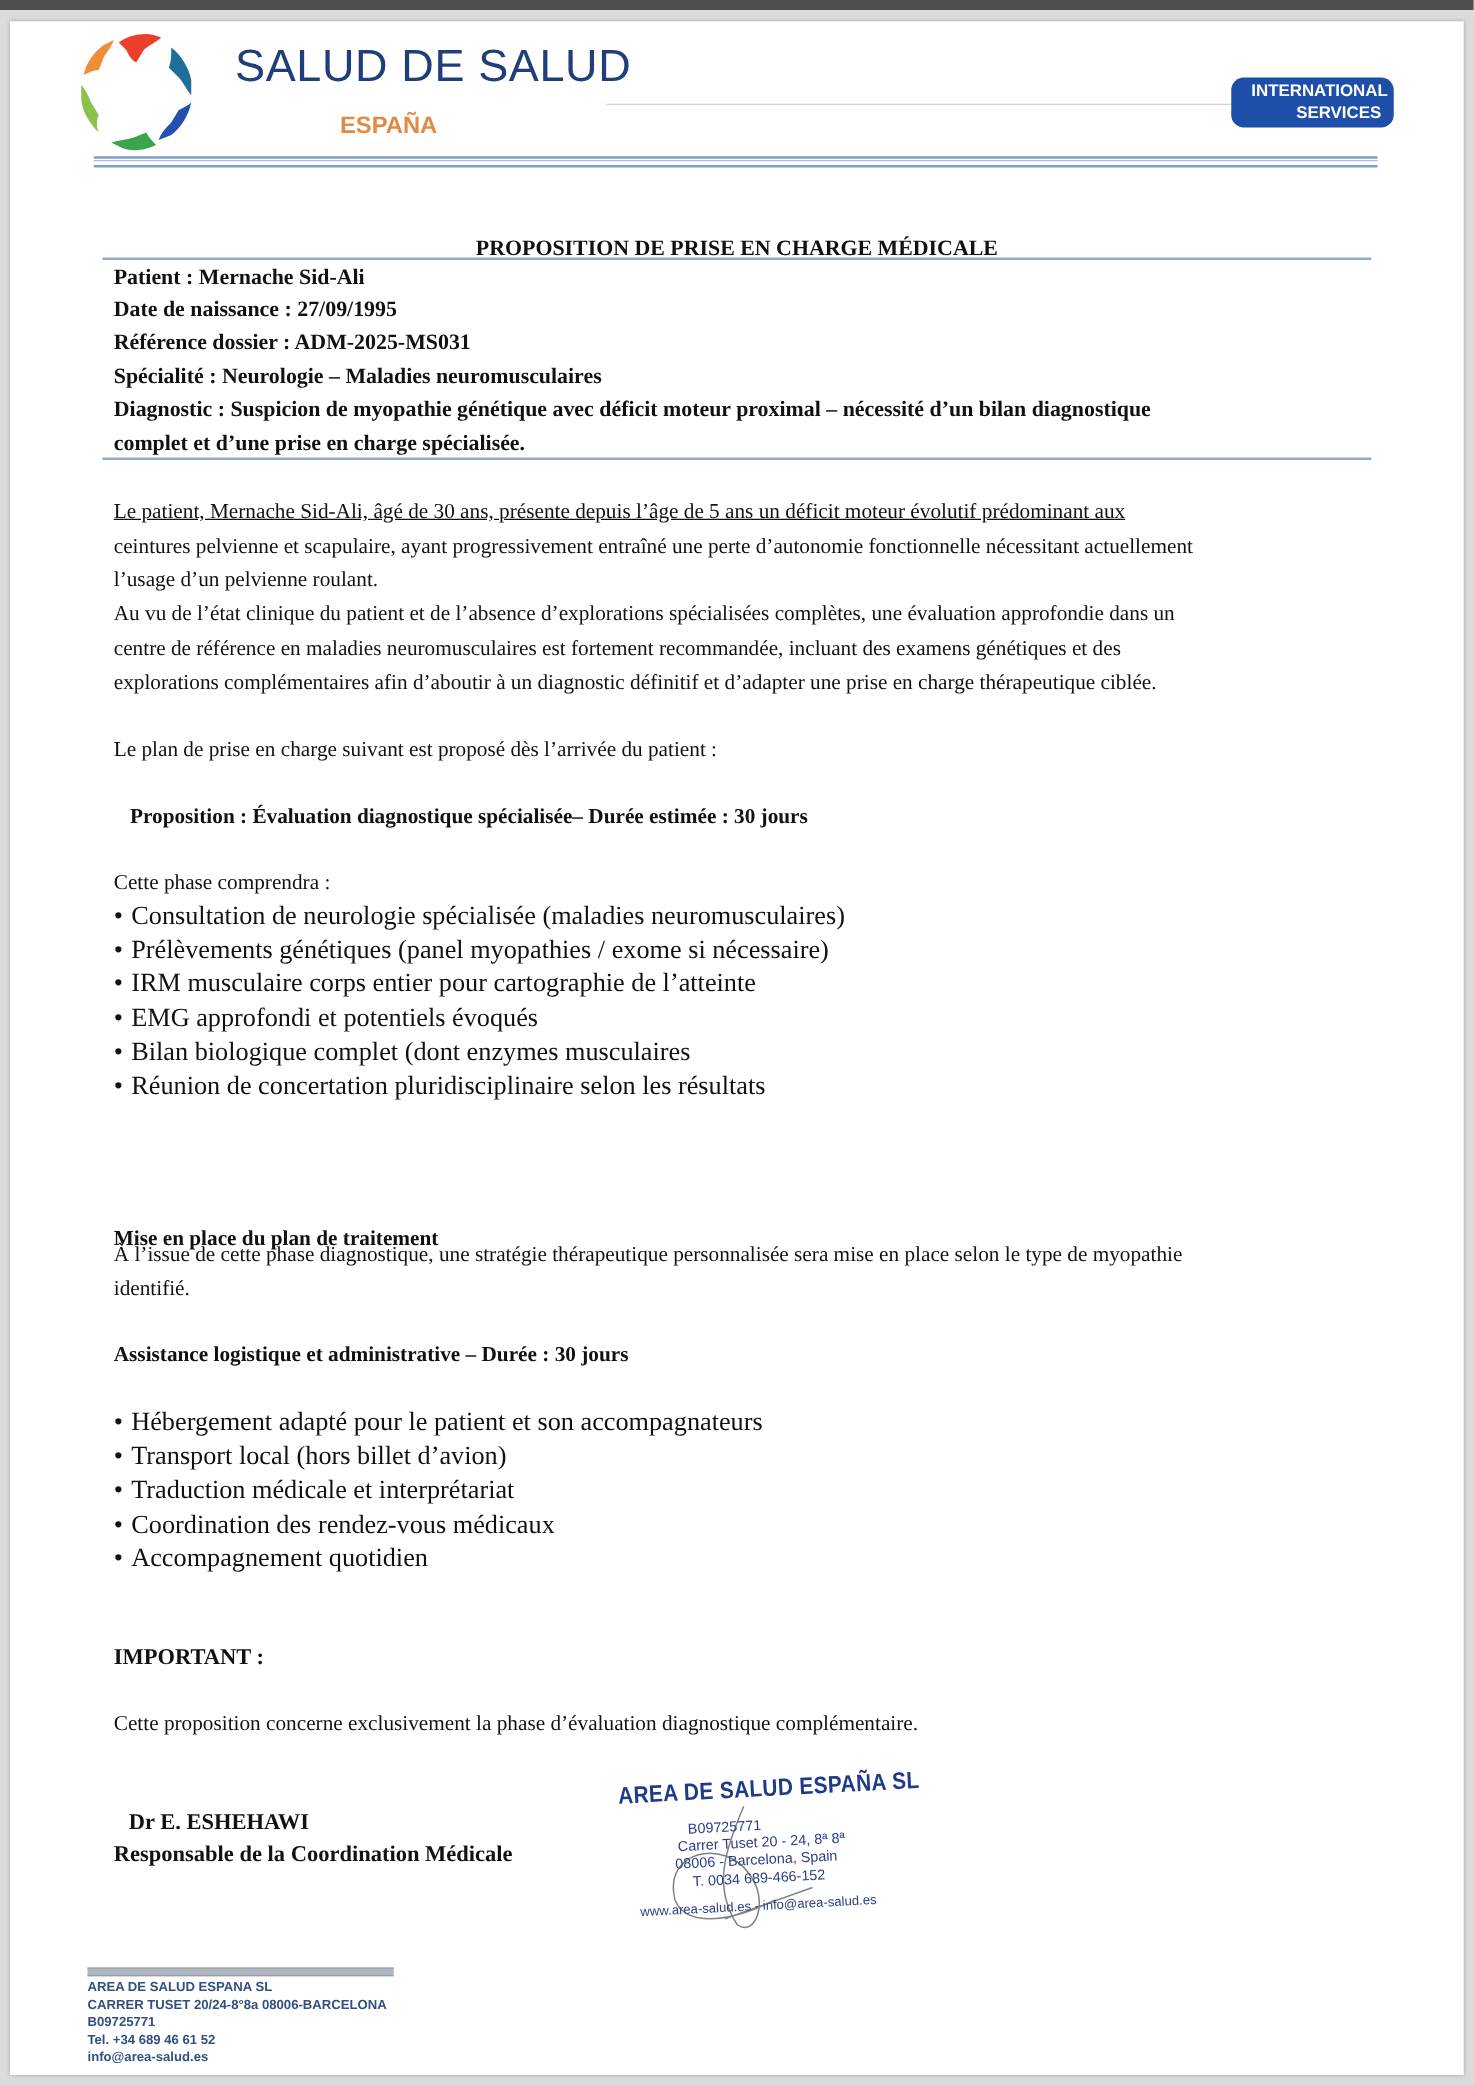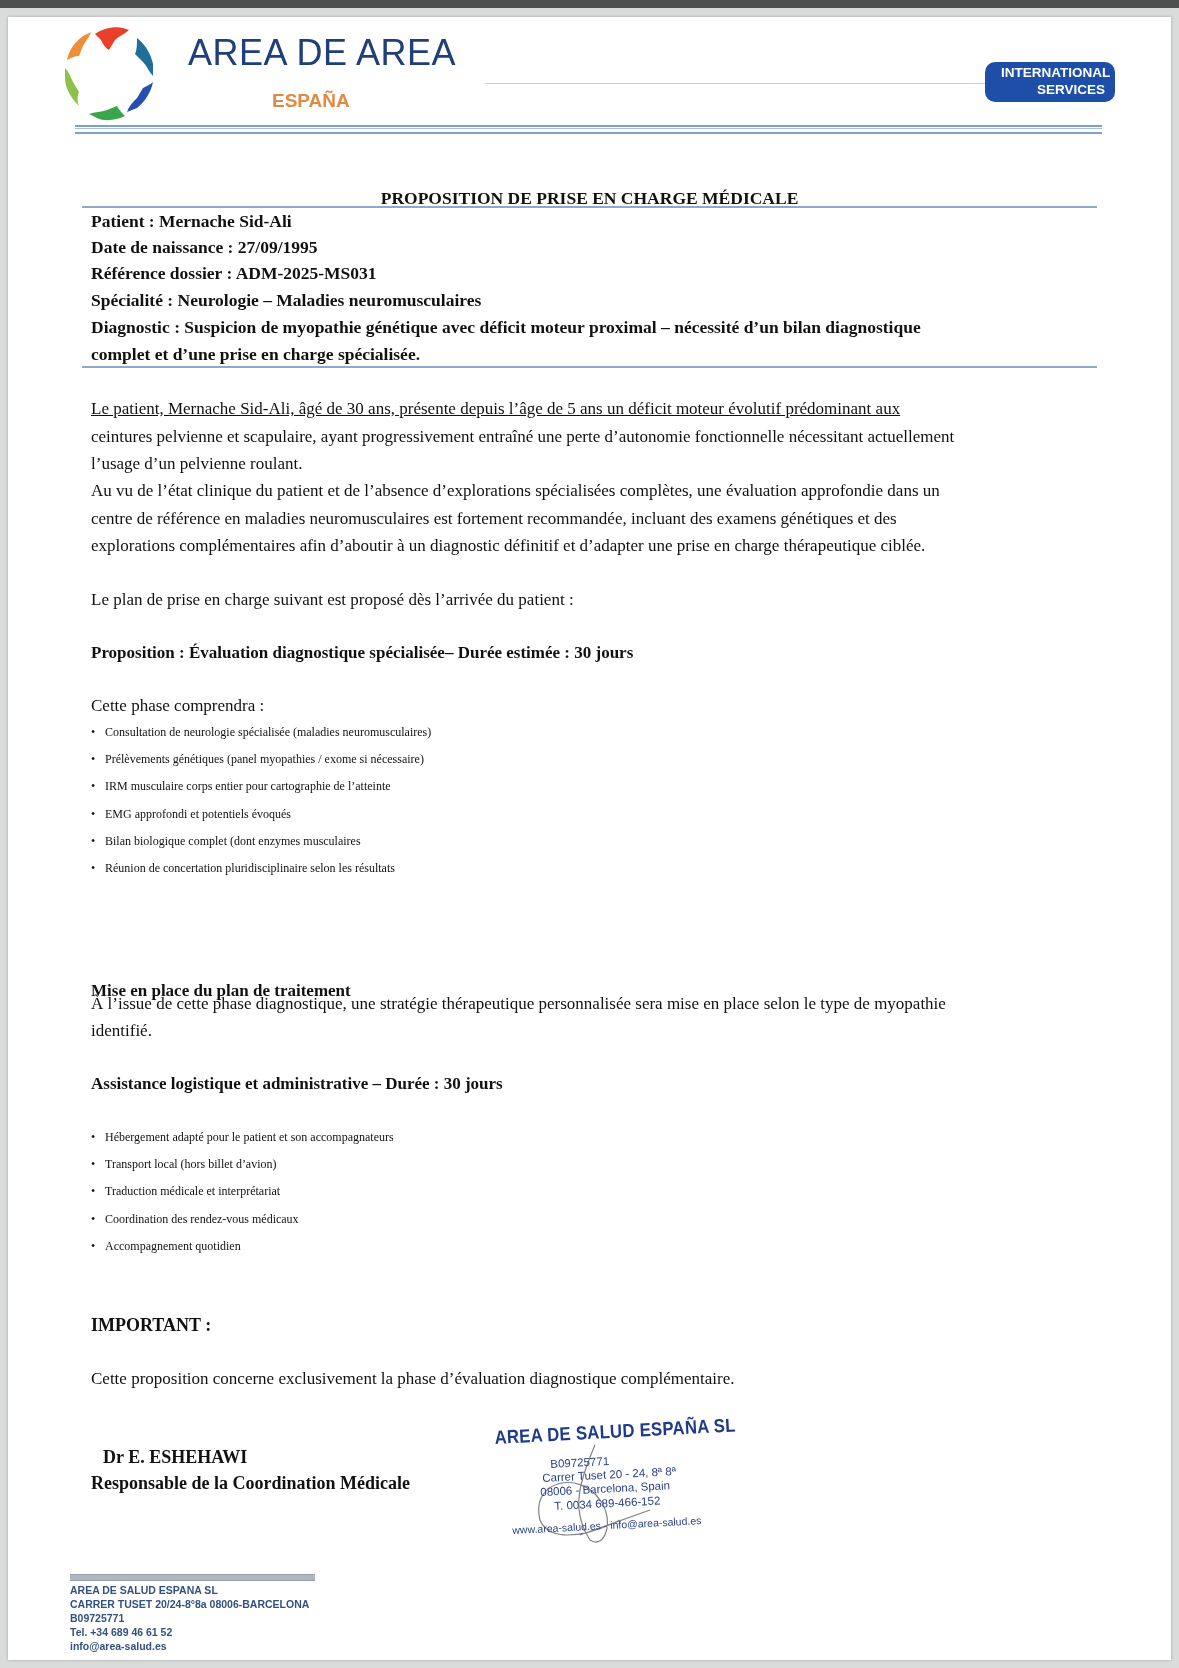--- a/index.html
+++ b/index.html
@@ -44,21 +44,21 @@
   
   .doc-title {
     position: absolute; left: 0; width: 1179px; top: 188px; text-align: center;
     font-weight: bold; font-size: 17.5px; white-space: nowrap;
   }
   .rule { position: absolute; height: 2px; background: #8ea9c9; }
 
   .info-line { position: absolute; left: 91px; font-weight: bold; font-size: 17.5px; white-space: nowrap; }
   .p { position: absolute; left: 91px; font-size: 17px; white-space: nowrap; line-height: 27.5px; }
   .b { font-weight: bold; }
-  ul.bullets { position: absolute; left: 91px; margin: 0; padding: 0; list-style: none; font-size: 12px; }
+  ul.bullets { position: absolute; left: 91px; margin: 0; padding: 0; list-style: none; font-size: 21px; }
   ul.bullets li { height: 27.2px; line-height: 27.2px; white-space: nowrap; }
   ul.bullets li::before { content: "•"; display: inline-block; width: 14px; }
 
   
   .stamp { position: absolute; left: 490px; top: 1425px; width: 260px; height: 130px;
     font-family: "Liberation Sans", "DejaVu Sans", sans-serif; color: #1f3a8a; }
   .stamp-title { position: absolute; left: 4px; top: 2px; font-weight: bold; font-size: 19px; white-space: nowrap;
     transform: rotate(-3deg) scaleX(0.88); transform-origin: left top; letter-spacing: 0.3px; }
   .stamp-line { position: absolute; font-size: 11.5px; white-space: nowrap; transform: rotate(-3deg); transform-origin: left top; color:#2a3f86; }
   .signature { position: absolute; left: 520px; top: 1440px; width: 150px; height: 110px; }
@@ -79,21 +79,21 @@
 <svg class="logo" viewBox="0 0 110 105">
   <g>
     <path d="M40 14 C48 8 60 6 68 8 L74 10 C70 14 64 16 60 20 L54 30 C50 28 48 24 46 20 Z" fill="#e8402a"></path>
     <path d="M82 18 C90 24 96 34 98 44 L98 56 C94 52 92 46 88 42 L80 34 C82 30 82 24 82 18 Z" fill="#1f6f9a"></path>
     <path d="M98 62 C96 72 90 82 82 88 L72 92 C74 86 78 82 82 78 L88 68 C92 66 96 64 98 62 Z" fill="#2550b0"></path>
     <path d="M70 96 C62 100 50 102 42 98 L34 94 C40 92 46 92 52 90 L62 86 C64 90 68 94 70 96 Z" fill="#3aa54a"></path>
     <path d="M24 86 C16 78 10 68 10 58 L10 48 C14 52 16 58 18 62 L24 72 C22 76 22 82 24 86 Z" fill="#8cc24a"></path>
     <path d="M12 40 C14 30 20 22 28 16 L36 12 C34 18 30 22 28 26 L24 36 C20 36 16 38 12 40 Z" fill="#ef8e38"></path>
   </g>
 </svg>
-<div class="brand-title">AREA DE AREA</div>
+<div class="brand-title">SALUD DE SALUD</div>
 <div class="brand-sub">ESPAÑA</div>
 <div class="header-thin-line"></div>
 <div class="intl-badge">
   <div>INTERNATIONAL</div>
   <div>SERVICES</div>
 </div>
 <div class="header-rule"></div>
 
 <div class="doc-title">PROPOSITION DE PRISE EN CHARGE MÉDICALE</div>
 <div class="rule" style="left:82px; top:206px; width:1015px;"></div>
@@ -107,21 +107,21 @@
 <div class="rule" style="left:82px; top:366px; width:1015px;"></div>
 
 <div class="p" style="top:395px;text-decoration:underline;">Le patient, Mernache Sid-Ali, âgé de 30 ans, présente depuis l’âge de 5 ans un déficit moteur évolutif prédominant aux</div>
 <div class="p" style="top:423px;">ceintures pelvienne et scapulaire, ayant progressivement entraîné une perte d’autonomie fonctionnelle nécessitant actuellement</div>
 <div class="p" style="top:450px;">l’usage d’un pelvienne roulant.</div>
 <div class="p" style="top:477px;">Au vu de l’état clinique du patient et de l’absence d’explorations spécialisées complètes, une évaluation approfondie dans un</div>
 <div class="p" style="top:505px;">centre de référence en maladies neuromusculaires est fortement recommandée, incluant des examens génétiques et des</div>
 <div class="p" style="top:532px;">explorations complémentaires afin d’aboutir à un diagnostic définitif et d’adapter une prise en charge thérapeutique ciblée.</div>
 
 <div class="p" style="top:586px;">Le plan de prise en charge suivant est proposé dès l’arrivée du patient :</div>
-<div class="p b" style="top:639px;">Proposition : Évaluation diagnostique spécialisée– Durée estimée : 30 jours</div>
+<div class="p b" style="top:639px;margin-left:13px;">Proposition : Évaluation diagnostique spécialisée– Durée estimée : 30 jours</div>
 
 <div class="p" style="top:692px;">Cette phase comprendra :</div>
 <ul class="bullets" style="top:719px;">
   <li>Consultation de neurologie spécialisée (maladies neuromusculaires)</li>
   <li>Prélèvements génétiques (panel myopathies / exome si nécessaire)</li>
   <li>IRM musculaire corps entier pour cartographie de l’atteinte</li>
   <li>EMG approfondi et potentiels évoqués</li>
   <li>Bilan biologique complet (dont enzymes musculaires</li>
   <li>Réunion de concertation pluridisciplinaire selon les résultats</li>
 </ul>

